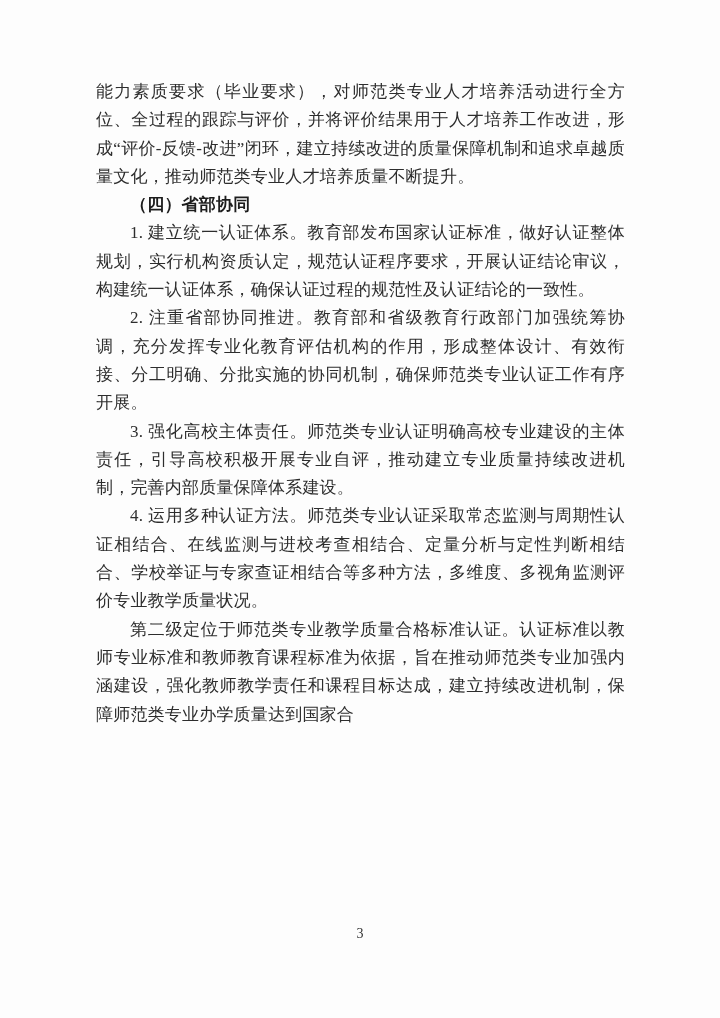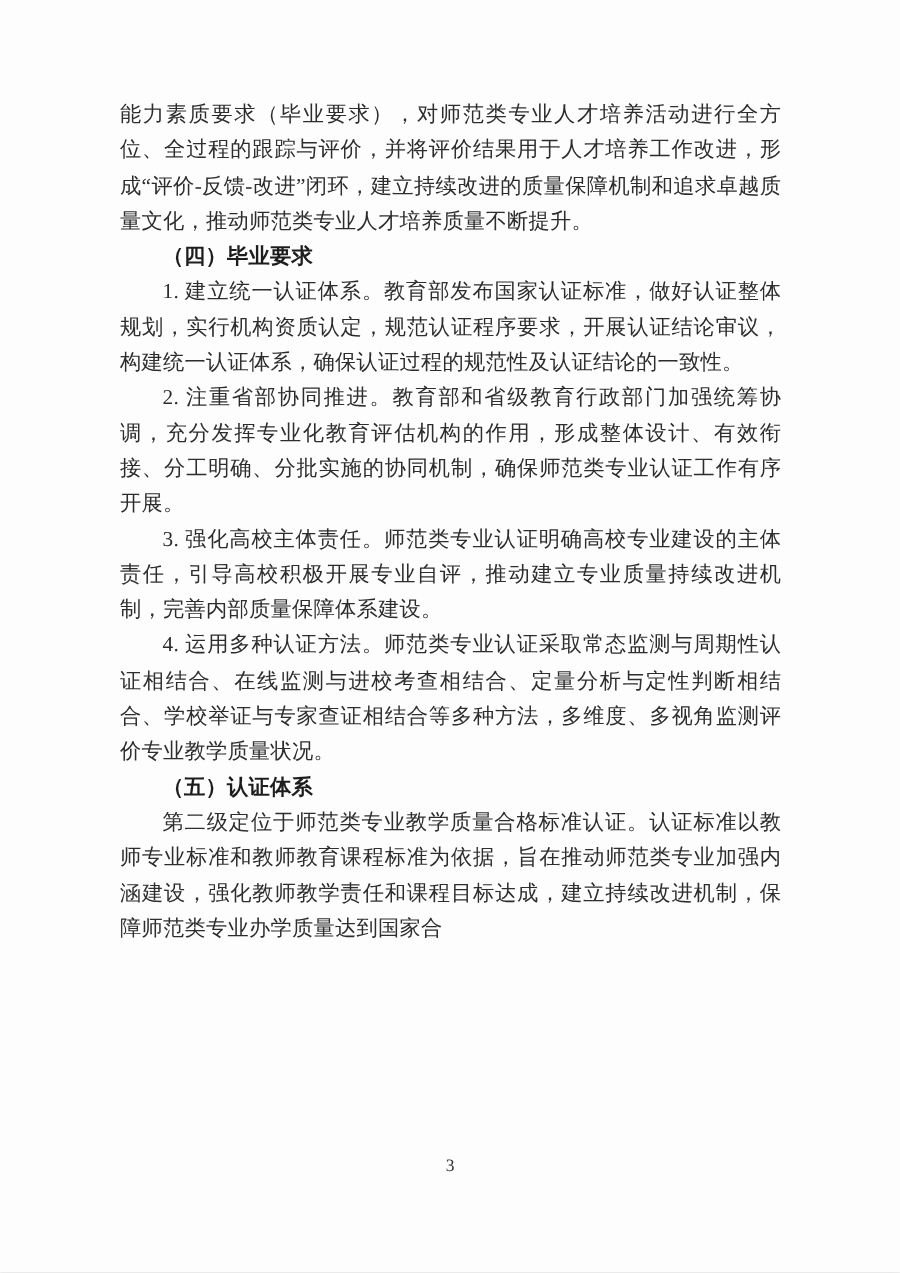--- a/index.html
+++ b/index.html
@@ -56,22 +56,21 @@
     font-size: 14px;
     color: #333333;
   }
 </style>
 </head>
 <body>
 
 <div class="page">
   <div class="content">
     <p class="para continued">能力素质要求（毕业要求），对师范类专业人才培养活动进行全方位、全过程的跟踪与评价，并将评价结果用于人才培养工作改进，形成“评价-反馈-改进”闭环，建立持续改进的质量保障机制和追求卓越质量文化，推动师范类专业人才培养质量不断提升。</p>
-    <p class="heading">（四）毕业要求</p>
+    <p class="heading">（四）省部协同</p>
     <p class="para">1. 建立统一认证体系。教育部发布国家认证标准，做好认证整体规划，实行机构资质认定，规范认证程序要求，开展认证结论审议，构建统一认证体系，确保认证过程的规范性及认证结论的一致性。</p>
     <p class="para">2. 注重省部协同推进。教育部和省级教育行政部门加强统筹协调，充分发挥专业化教育评估机构的作用，形成整体设计、有效衔接、分工明确、分批实施的协同机制，确保师范类专业认证工作有序开展。</p>
     <p class="para">3. 强化高校主体责任。师范类专业认证明确高校专业建设的主体责任，引导高校积极开展专业自评，推动建立专业质量持续改进机制，完善内部质量保障体系建设。</p>
     <p class="para">4. 运用多种认证方法。师范类专业认证采取常态监测与周期性认证相结合、在线监测与进校考查相结合、定量分析与定性判断相结合、学校举证与专家查证相结合等多种方法，多维度、多视角监测评价专业教学质量状况。</p>
-    <p class="heading">（五）认证体系</p>
     <p class="para">第二级定位于师范类专业教学质量合格标准认证。认证标准以教师专业标准和教师教育课程标准为依据，旨在推动师范类专业加强内涵建设，强化教师教学责任和课程目标达成，建立持续改进机制，保障师范类专业办学质量达到国家合</p>
   </div>
   <div class="page-number">3</div>
 </div>
 
 </body></html>

